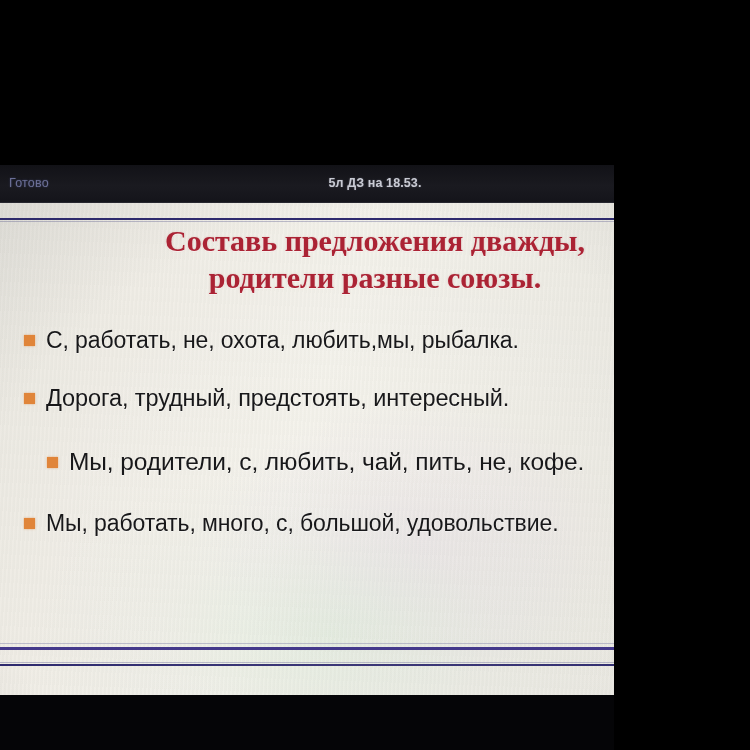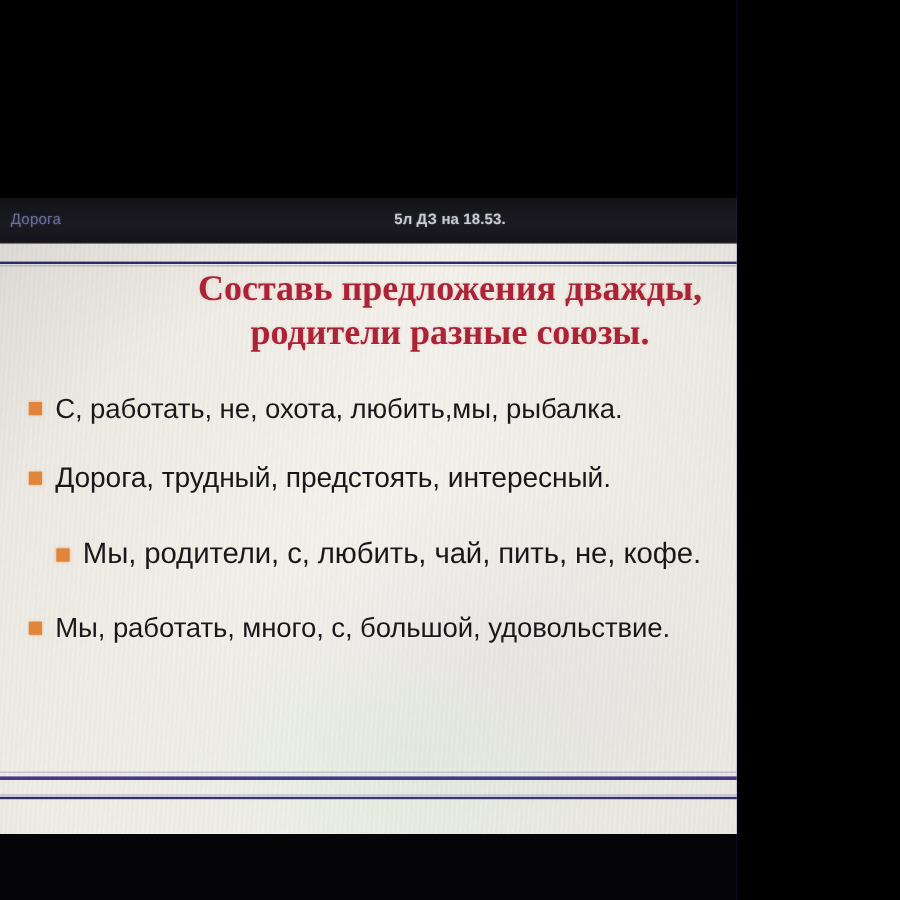--- a/index.html
+++ b/index.html
@@ -254,21 +254,21 @@
 <body>
 
 <div id="photo">
 
   <div class="bezel-top"></div>
 
   <div class="navbar">
     <div class="status-battery">
       <span class="status-bolt">⚡</span><span>66 %</span>
     </div>
-    <div class="nav-done">Дорога</div>
+    <div class="nav-done">Готово</div>
     <div class="nav-title">5л ДЗ на 18.53.</div>
     <div class="nav-right-icon">
         <span></span>
       </div>
   </div>
 
   <div class="slide">
 
     <div class="slide-frame"></div>
     <div class="slide-frame-inner"></div>

